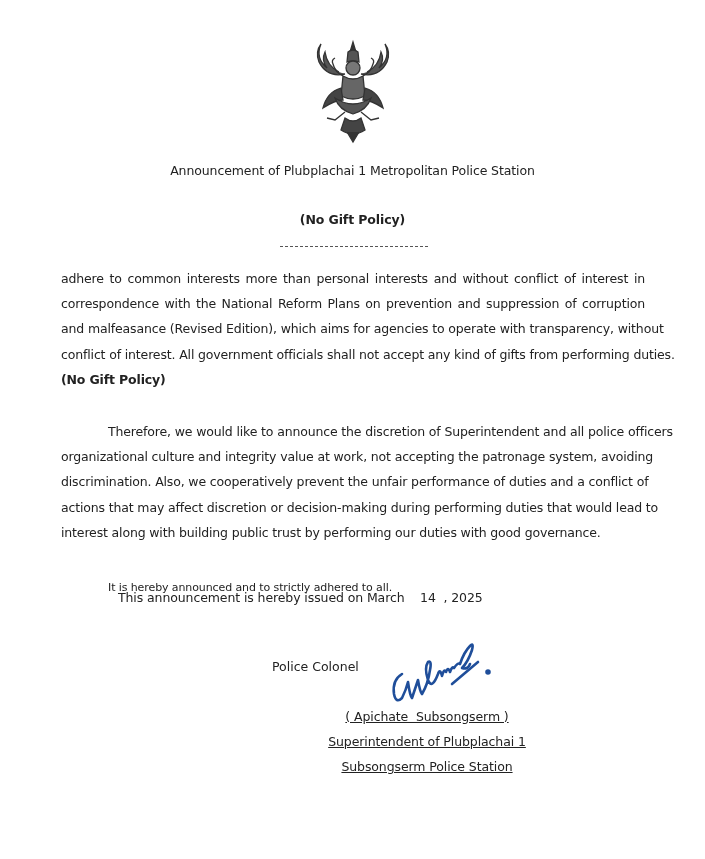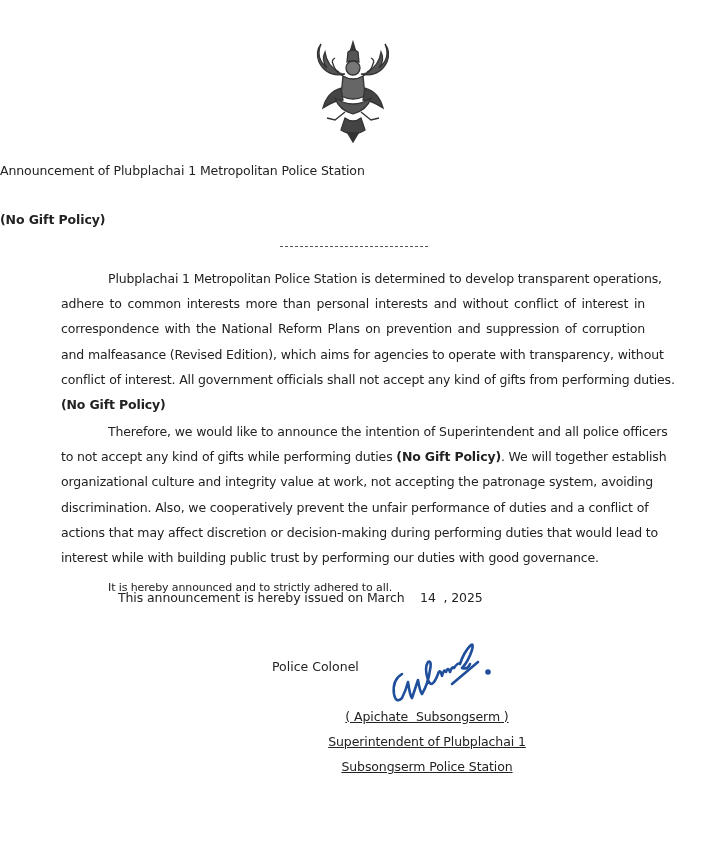--- a/index.html
+++ b/index.html
@@ -22,21 +22,21 @@
       background: #ffffff;
     }
     .emblem {
       position: absolute;
       left: 305px; top: 38px;
       width: 96px; height: 106px;
     }
     .centered {
       position: absolute;
       left: 0; width: 705px;
-      text-align: left;
+      text-align: center;
       font-size: 12.5px;
       letter-spacing: -0.1px;
     }
     .heading-1 { top: 163px; }
     .heading-2 { top: 188px; }
     .heading-3 { top: 212px; font-weight: bold; }
     .divider {
       position: absolute;
       left: 280px; top: 246px;
       width: 148px; height: 0;
@@ -136,35 +136,33 @@
       <path d="M40 80 Q48 86 56 80 L60 92 Q48 100 36 92 Z" fill="#444"></path>
       <path d="M42 94 L48 104 L54 94" fill="#333"></path>
     </g>
   </svg>
 
   <div class="centered heading-1">Announcement of Plubplachai 1 Metropolitan Police Station</div>
   <div class="centered heading-3">(No Gift Policy)</div>
   <div class="divider"></div>
 
   <div class="para para-1">
-    <span class="line indent">Plubplachai 1 Metropolitan Police Station is determined to develop transparent operations,</span>
     <span class="line">adhere to common interests more than personal interests and without conflict of interest in</span>
     <span class="line">correspondence with the National Reform Plans on prevention and suppression of corruption</span>
     <span class="line">and malfeasance (Revised Edition), which aims for agencies to operate with transparency, without</span>
     <span class="line">conflict of interest. All government officials shall not accept any kind of gifts from performing duties.</span>
     <span class="line last bold">(No Gift Policy)</span>
   </div>
 
   <div class="para para-2">
-    <span class="line indent">Therefore, we would like to announce the intention of Superintendent and all police officers</span>
-    <span class="line"><span>to not accept any kind of gifts while performing duties </span><span class="bold">(No Gift Policy)</span><span>. We will together establish</span></span>
+    <span class="line indent">Therefore, we would like to announce the discretion of Superintendent and all police officers</span>
     <span class="line">organizational culture and integrity value at work, not accepting the patronage system, avoiding</span>
     <span class="line">discrimination. Also, we cooperatively prevent the unfair performance of duties and a conflict of</span>
     <span class="line">actions that may affect discretion or decision-making during performing duties that would lead to</span>
-    <span class="line last">interest while with building public trust by performing our duties with good governance.</span>
+    <span class="line last">interest along with building public trust by performing our duties with good governance.</span>
   </div>
 
   <div class="closing-1">It is hereby announced and to strictly adhered to all.</div>
   <div class="closing-2">This announcement is hereby issued on March    14  , 2025</div>
 
   <div class="rank">Police Colonel</div>
 
   <svg class="signature" viewBox="0 0 112 68">
     <g fill="none" stroke="#1f4e9a" stroke-width="2.6" stroke-linecap="round" stroke-linejoin="round">
       <path d="M14 34 Q4 40 6 54 Q8 64 14 58 Q18 50 20 42 Q22 56 24 58 Q28 46 30 40 Q32 52 34 54 Q40 44 42 30 Q44 20 40 22 Q36 28 40 40 Q44 50 50 34 Q52 28 54 36 Q56 28 58 32 Q60 26 62 32 Q64 26 66 28 Q70 22 72 24 Q76 12 82 6 Q86 2 84 10 Q80 22 74 28 Q80 30 82 24"></path>

